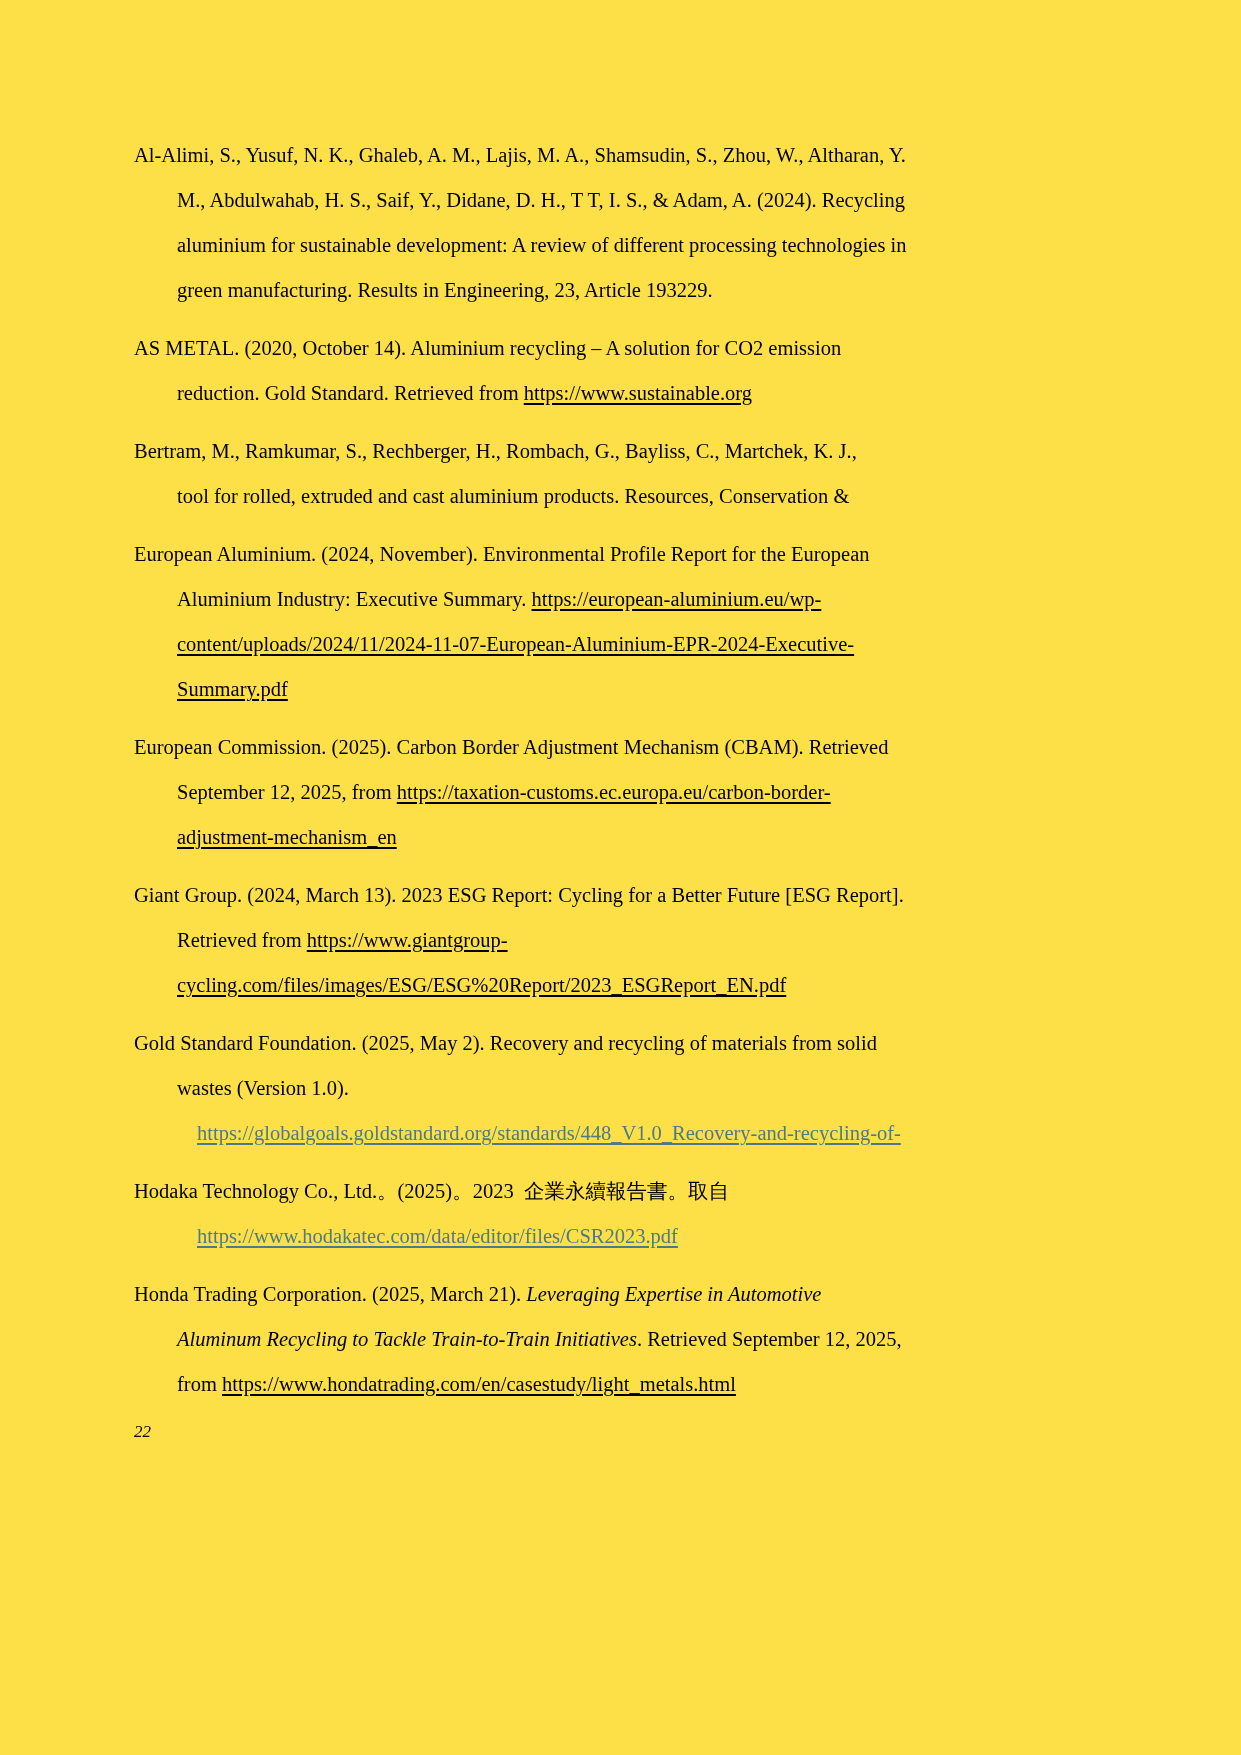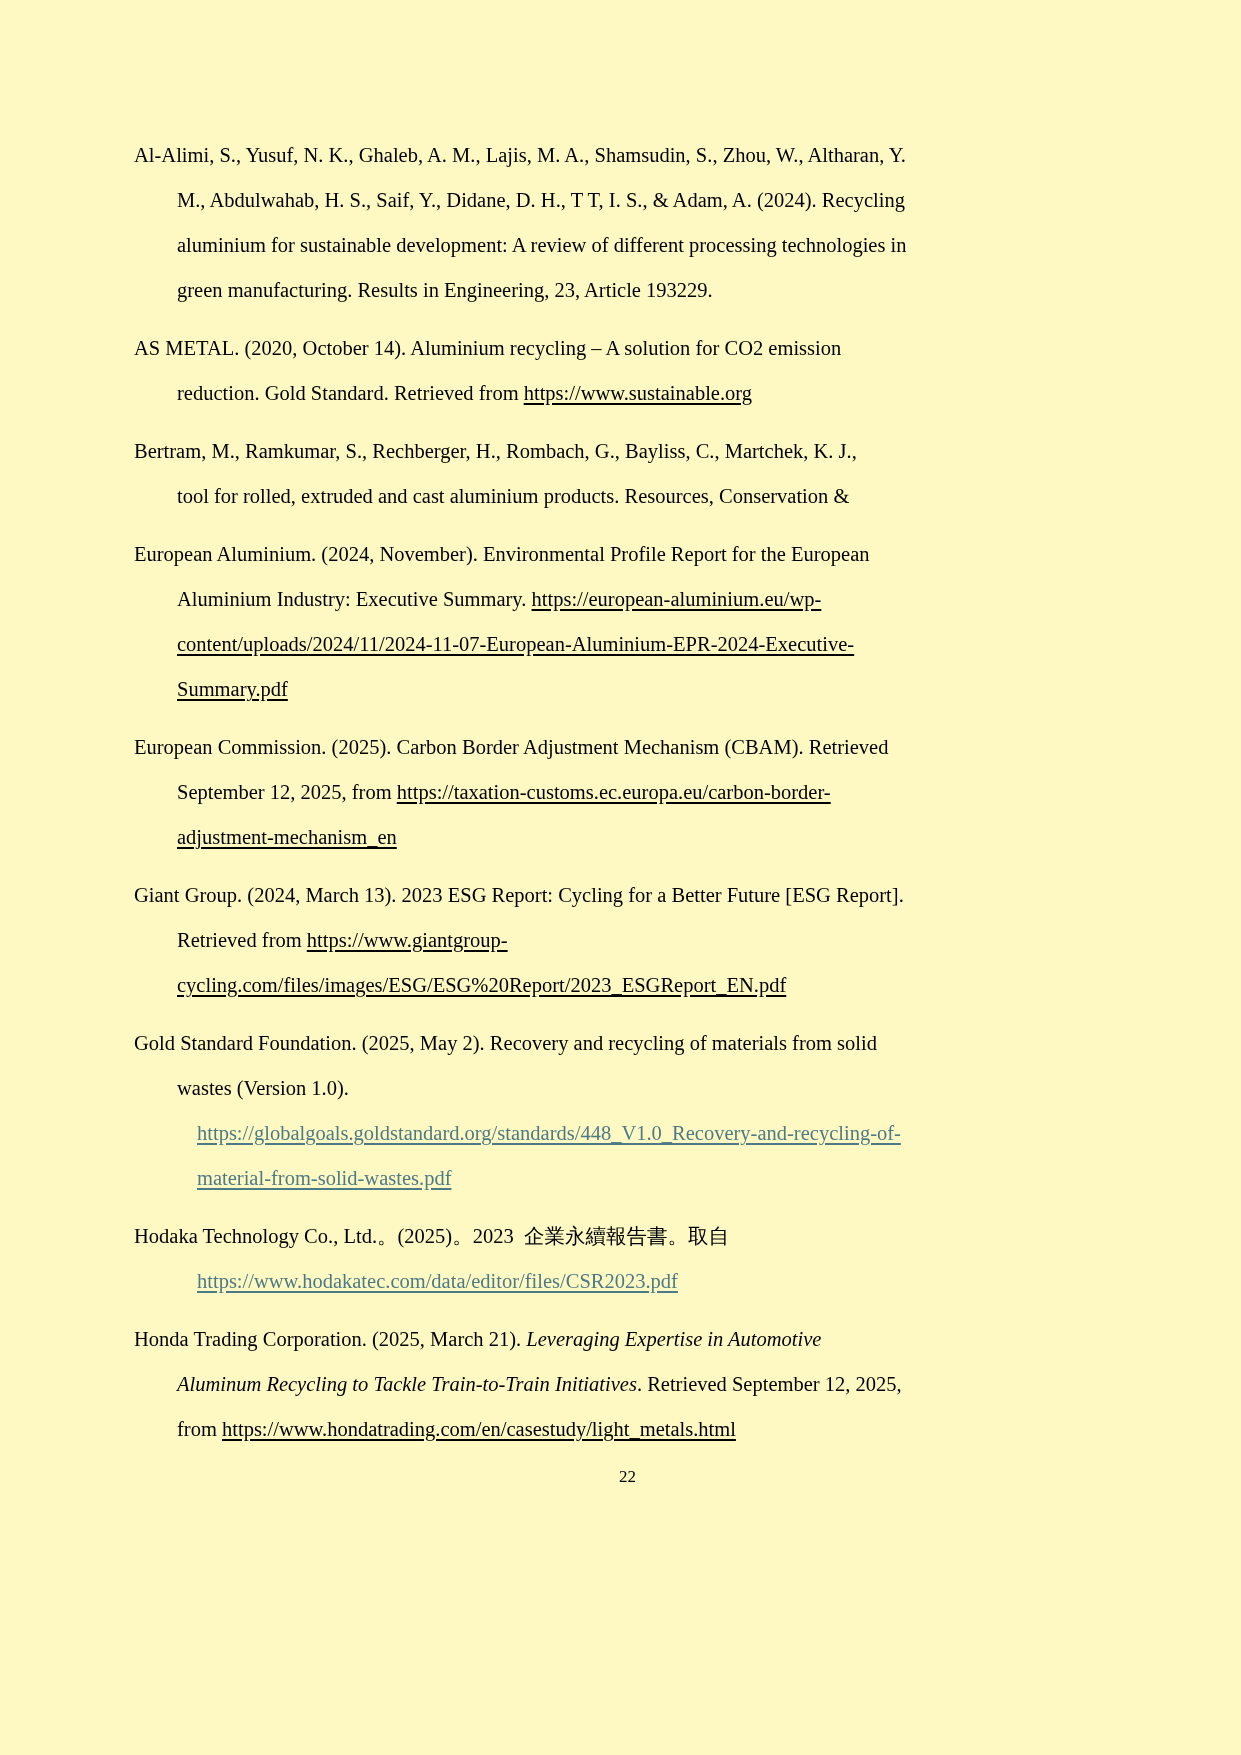--- a/index.html
+++ b/index.html
@@ -4,21 +4,21 @@
 <style>
   html, body {
     margin: 0;
     padding: 0;
     background: #ffffff;
   }
   .page {
     position: relative;
     width: 1241px;
     height: 1755px;
-    background: #fef9c3;
+    background: #fde047;
     box-sizing: border-box;
     padding: 133px 120px 0 134px;
     font-family: "Liberation Serif", serif;
     font-size: 20.5px;
     color: #000000;
     overflow: hidden;
   }
   .refs { width: 1000px; }
   .ref {
     margin: 0 0 13px 0;
@@ -36,25 +36,26 @@
     text-underline-offset: 3px;
   }
   .tlnk {
     color: var(--teal, #4e7a87);
     text-decoration: underline;
     text-underline-offset: 3px;
     margin-left: 20px;
   }
   .it { font-style: italic; }
   .pagenum {
-    text-align: center;
+    text-align: left;
     margin-top: 9px;
     font-size: 17px;
     line-height: 24px;
     color: #000000;
+    font-style: italic;
   }
 </style>
 </head>
 <body>
 
 <div class="page">
   <div class="refs">
       <div class="ref">
         <span class="line first"><span class="">Al-Alimi, S., Yusuf, N. K., Ghaleb, A. M., Lajis, M. A., Shamsudin, S., Zhou, W., Altharan, Y.</span></span>
         <span class="line"><span class="">M., Abdulwahab, H. S., Saif, Y., Didane, D. H., T T, I. S., &amp; Adam, A. (2024). Recycling</span></span>
@@ -82,21 +83,20 @@
       </div>
       <div class="ref">
         <span class="line first"><span class="">Giant Group. (2024, March 13). 2023 ESG Report: Cycling for a Better Future [ESG Report].</span></span>
         <span class="line"><span class="">Retrieved from </span><span class="lnk">https://www.giantgroup-</span></span>
         <span class="line"><span class="lnk">cycling.com/files/images/ESG/ESG%20Report/2023_ESGReport_EN.pdf</span></span>
       </div>
       <div class="ref">
         <span class="line first"><span class="">Gold Standard Foundation. (2025, May 2). Recovery and recycling of materials from solid</span></span>
         <span class="line"><span class="">wastes (Version 1.0).</span></span>
         <span class="line"><span class="tlnk">https://globalgoals.goldstandard.org/standards/448_V1.0_Recovery-and-recycling-of-</span></span>
-        <span class="line"><span class="tlnk">material-from-solid-wastes.pdf</span></span>
       </div>
       <div class="ref">
         <span class="line first"><span class="">Hodaka Technology Co., Ltd.。(2025)。2023  企業永續報告書。取自</span></span>
         <span class="line"><span class="tlnk">https://www.hodakatec.com/data/editor/files/CSR2023.pdf</span></span>
       </div>
       <div class="ref">
         <span class="line first"><span class="">Honda Trading Corporation. (2025, March 21). </span><span class="it">Leveraging Expertise in Automotive</span></span>
         <span class="line"><span class="it">Aluminum Recycling to Tackle Train-to-Train Initiatives</span><span class="">. Retrieved September 12, 2025,</span></span>
         <span class="line"><span class="">from </span><span class="lnk">https://www.hondatrading.com/en/casestudy/light_metals.html</span></span>
       </div>

